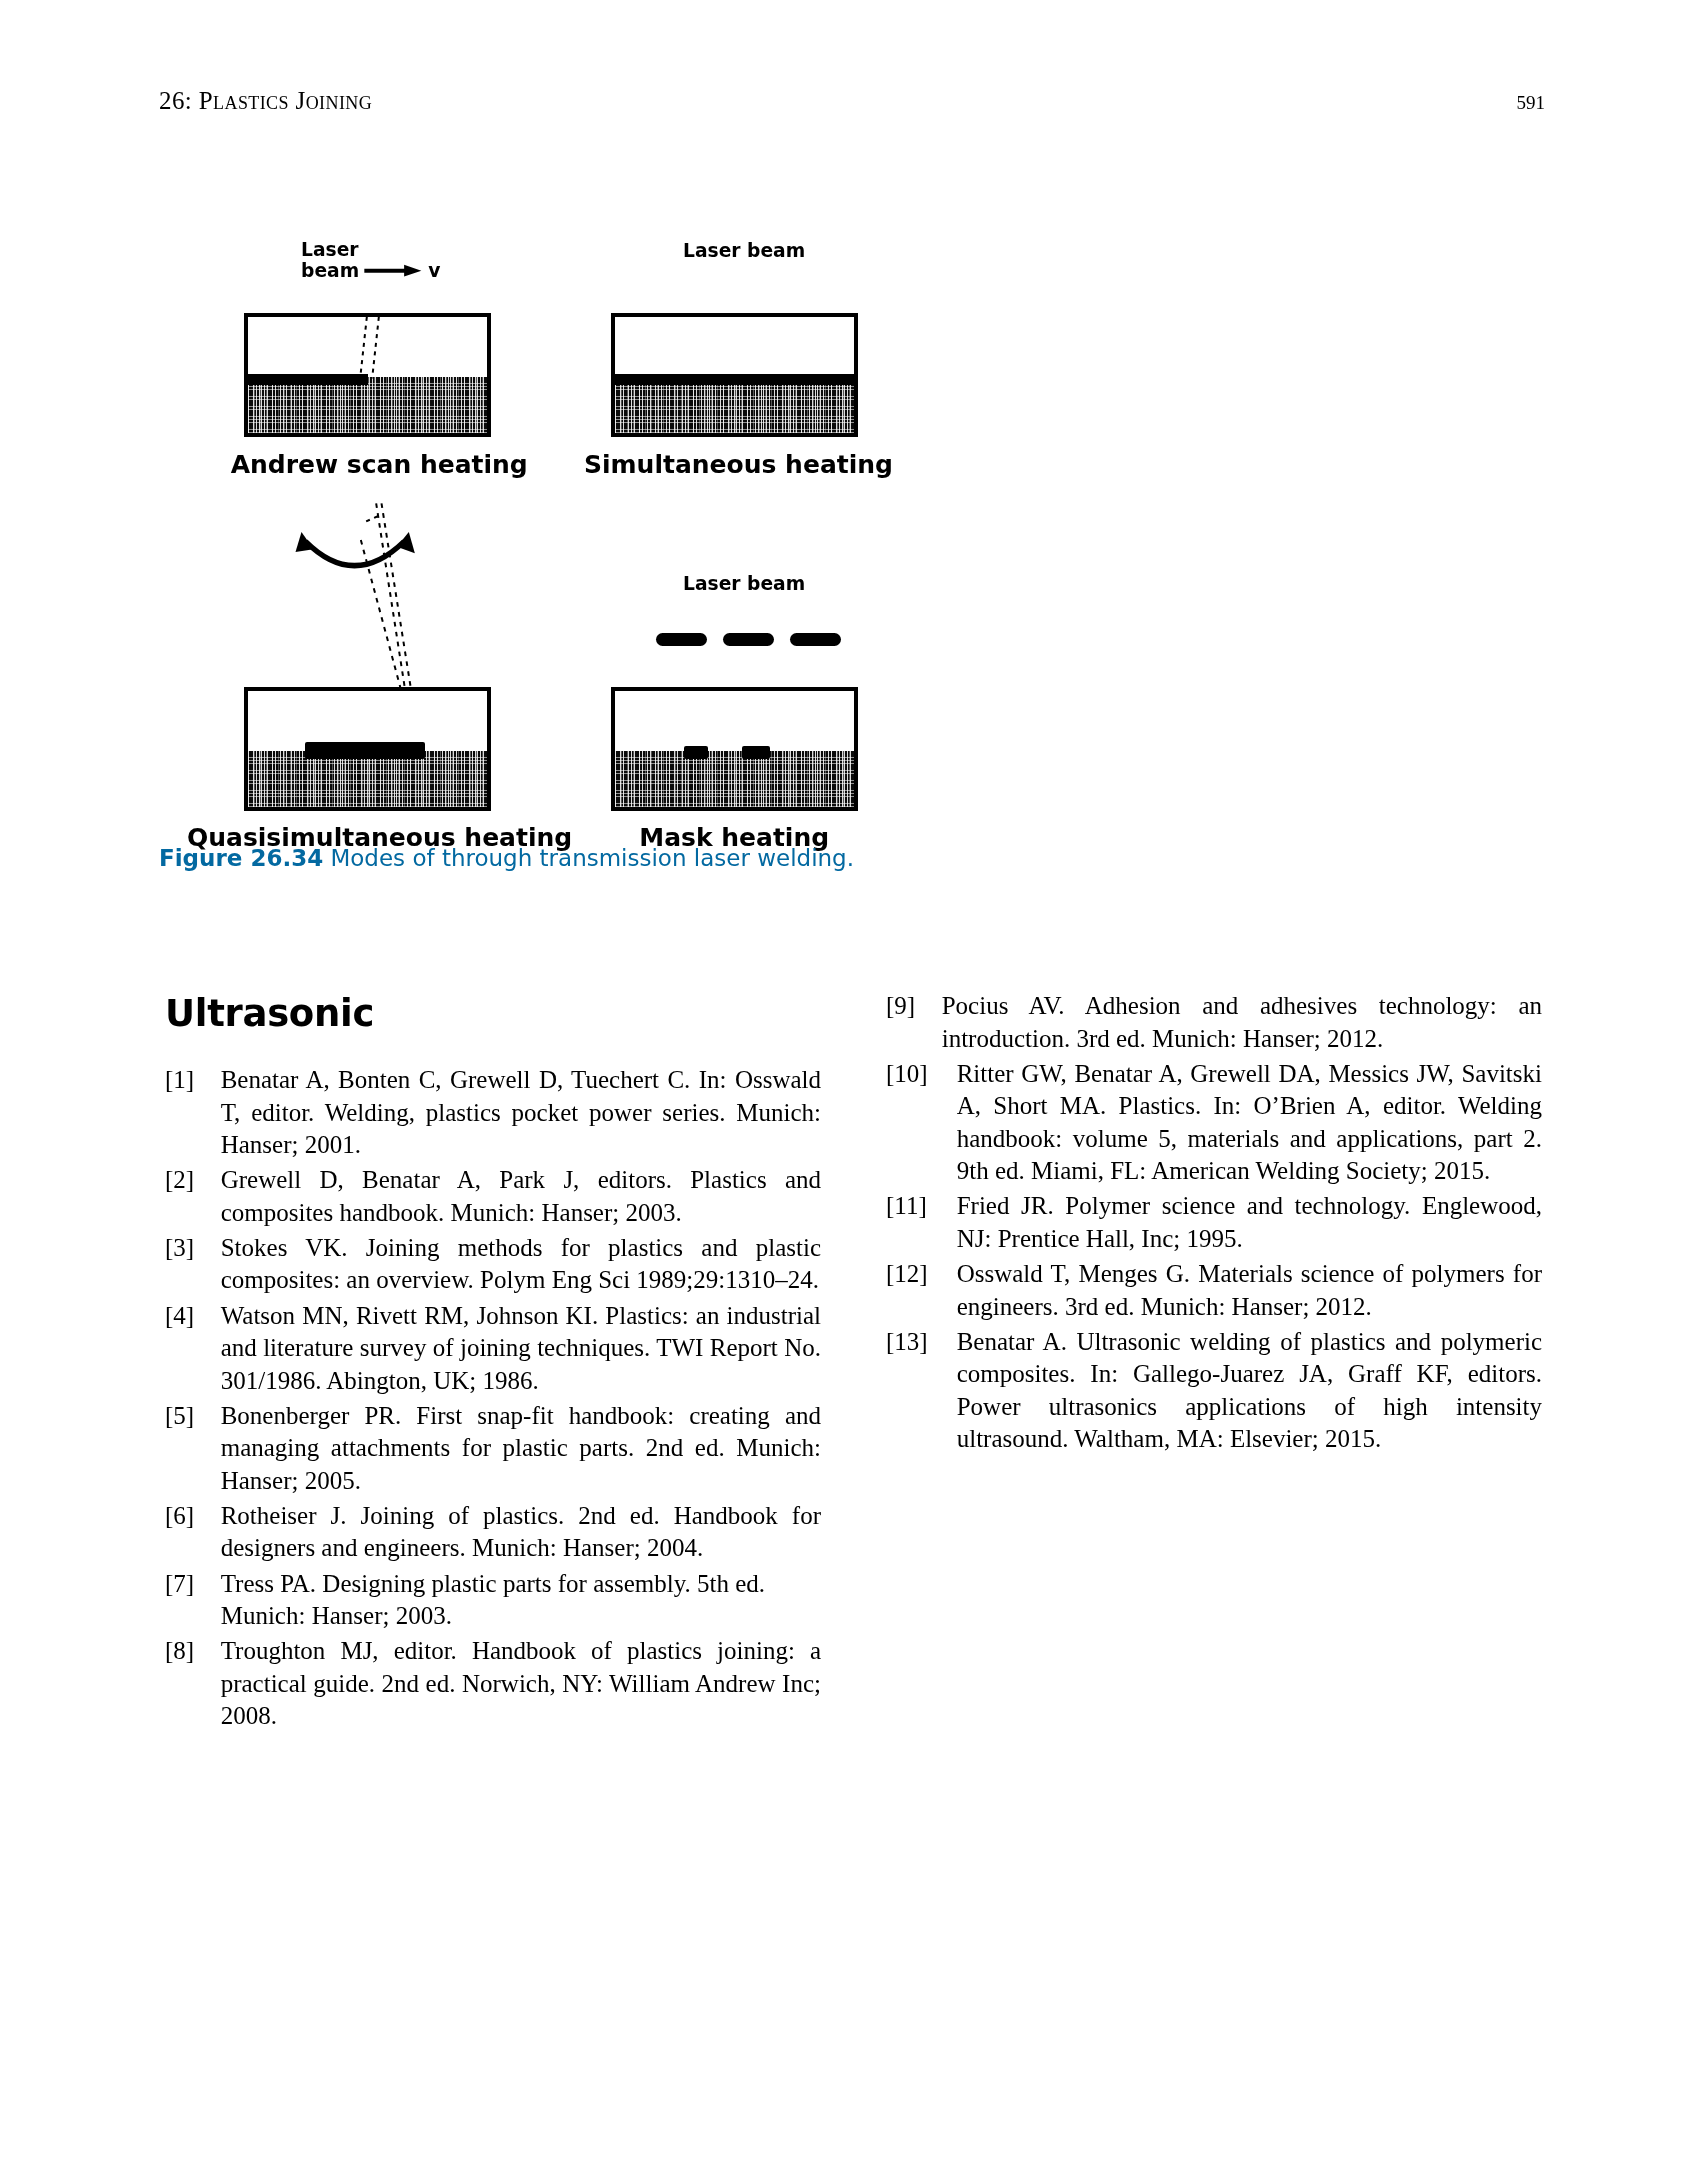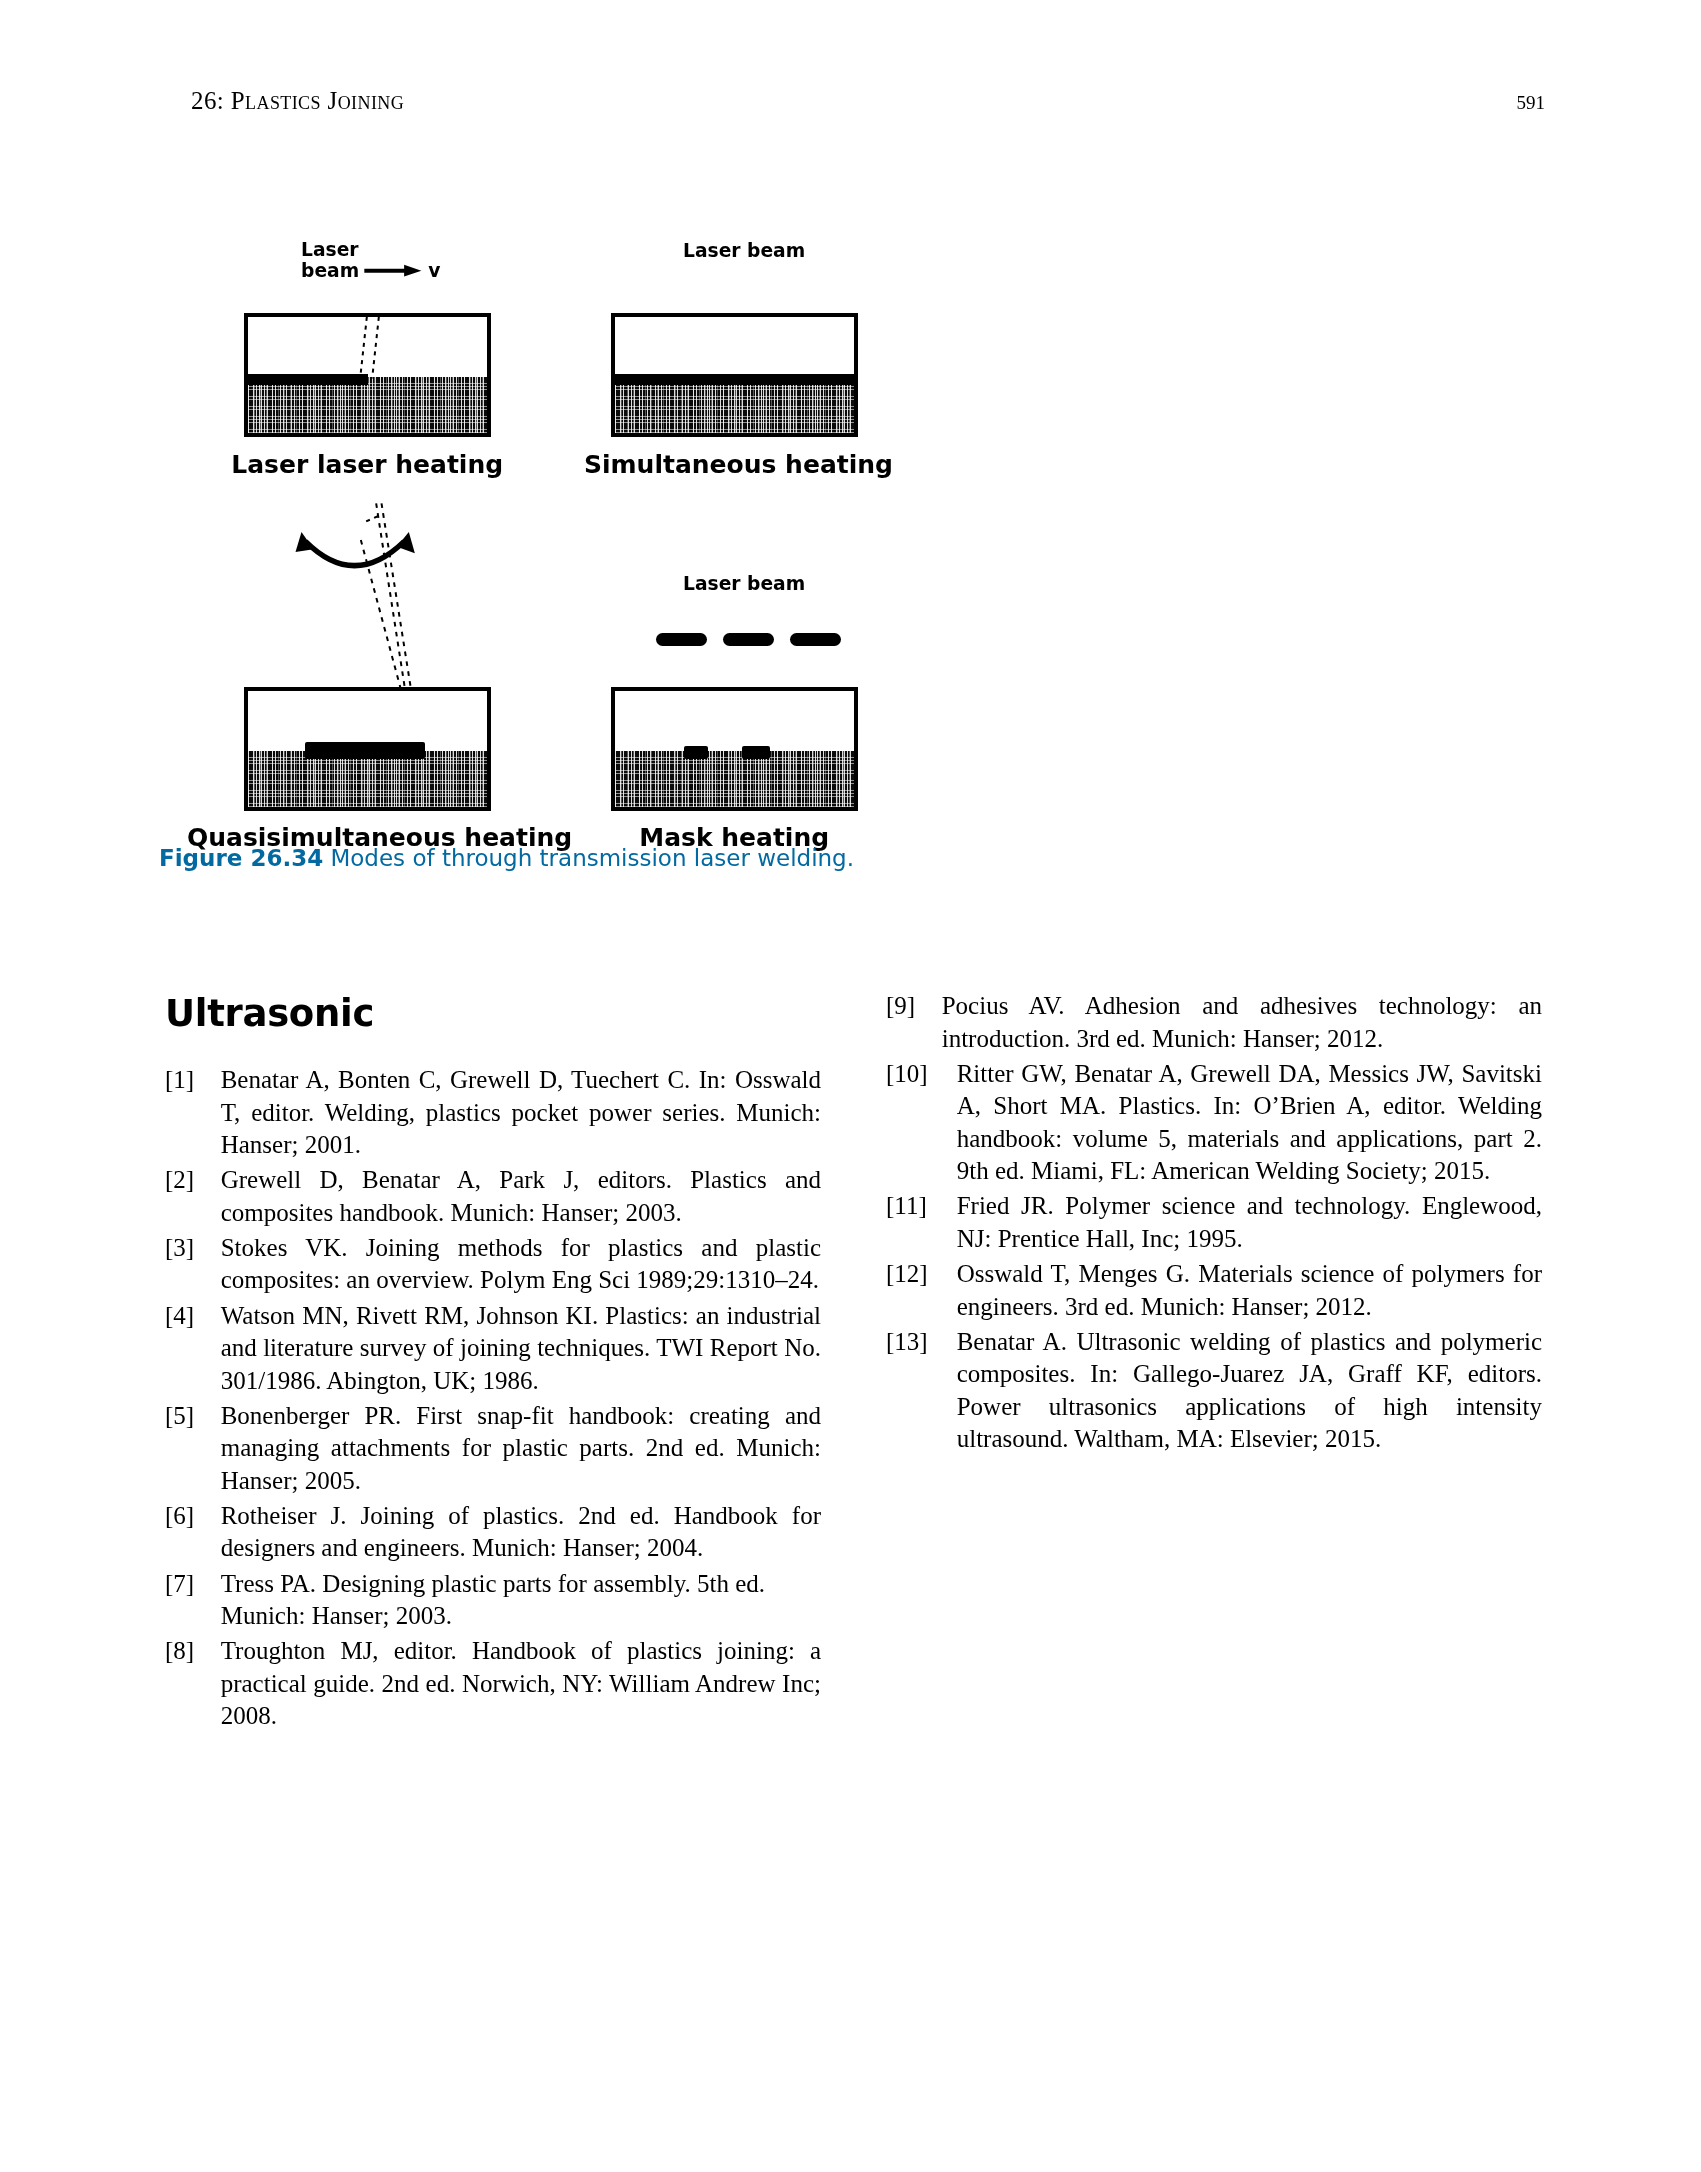--- a/index.html
+++ b/index.html
@@ -26,21 +26,20 @@
     height: 37px;
     display: flex;
     align-items: baseline;
     justify-content: space-between;
   }
   .rh-left {
     font-family: "Liberation Serif", "DejaVu Serif", serif;
     font-size: 25px;
     letter-spacing: 0.4px;
     white-space: nowrap;
-    margin-left: 32px;
   }
   .rh-left .smallcaps {
     font-variant: small-caps;
     font-size: 25px;
   }
   .rh-page {
     font-family: "Liberation Serif", "DejaVu Serif", serif;
     font-size: 19px;
   }
 
@@ -200,21 +199,21 @@
     <div class="part" style="left:0px; top:93px; width:247px; height:124px;">
       <div class="part-top" style="height:52%;"></div>
       <div class="part-bottom" style="height:48%;"></div>
       <div class="weld" style="left:0px; top:57px; width:50%; height:10.7px;"></div>
       <svg width="247" height="124" viewBox="0 0 370 186" style="position:absolute; left:0; top:0;">
         <line x1="178" y1="0" x2="168" y2="92" stroke="#000" stroke-width="3" stroke-dasharray="6 7"></line>
         <line x1="196" y1="0" x2="186" y2="92" stroke="#000" stroke-width="3" stroke-dasharray="6 7"></line>
       </svg>
     </div>
 
-    <div class="panel-label" style="left:-13.3px; top:230px; width:273px;">Laser laser heating</div>
+    <div class="panel-label" style="left:-13.3px; top:230px; width:273px;">Andrew scan heating</div>
   </div>
 
   <div class="panel" style="left:440px; top:0px; width:247px; height:280px;">
     <div class="beam-label" style="left:72px; top:20px;">Laser beam</div>
 
     <div class="part" style="left:0px; top:93px; width:247px; height:124px;">
       <div class="part-top" style="height:52%;"></div>
       <div class="part-bottom" style="height:48%;"></div>
       <div class="weld" style="left:0px; top:57px; width:100%; height:10.7px;"></div>
     </div>

